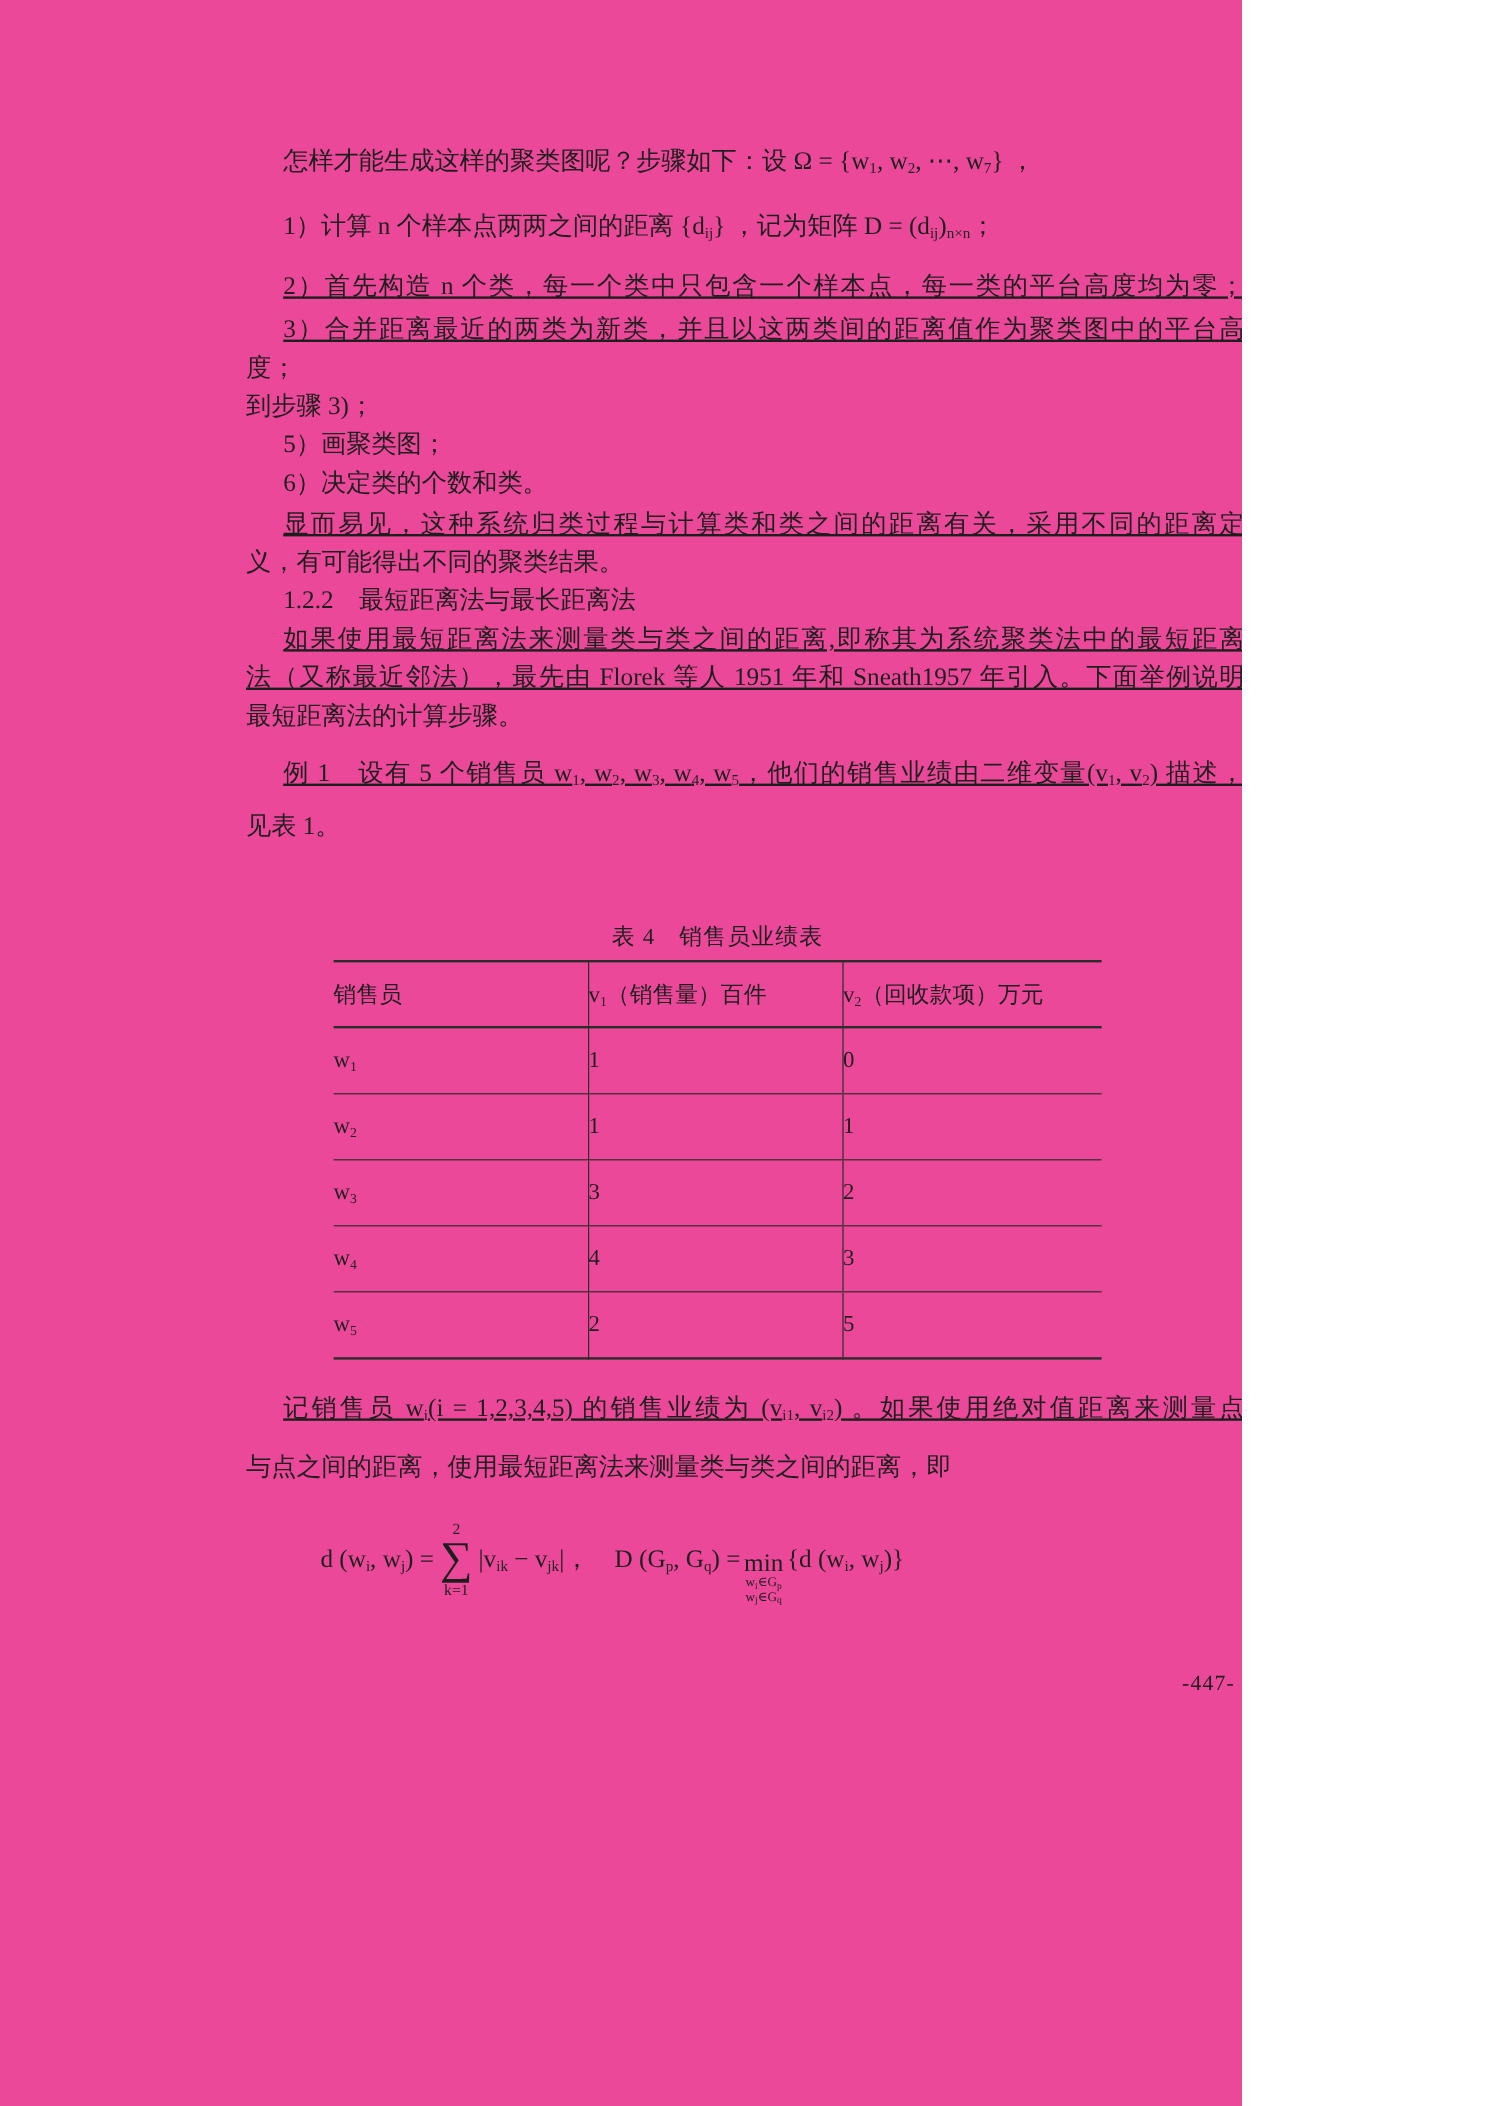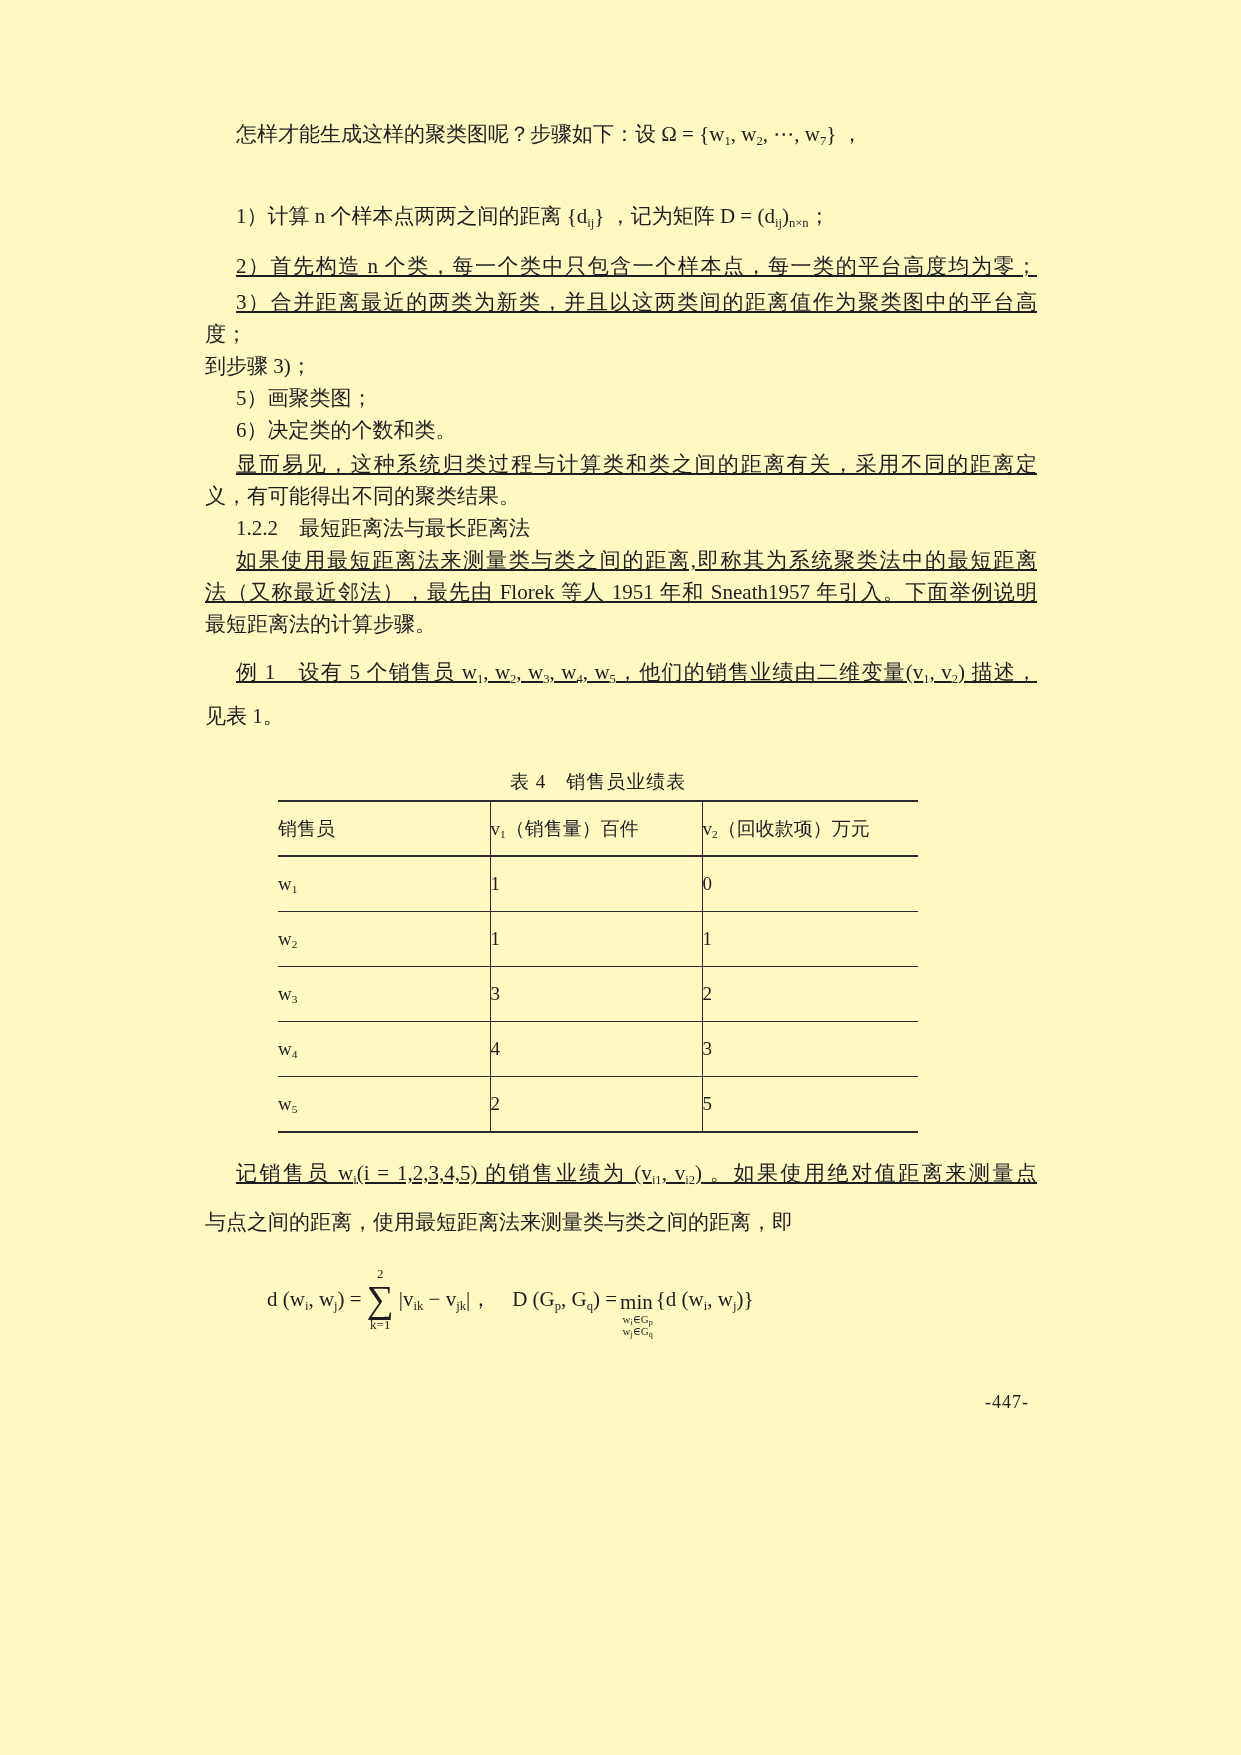--- a/index.html
+++ b/index.html
@@ -1,26 +1,26 @@
 <!DOCTYPE html>
 <html><head>
 <meta charset="utf-8">
 <style>
   html,body { margin:0; padding:0; background:#ffffff; }
   .page {
-    position:relative; width:1241px; height:1755px; background:#fef9c3;
+    position:relative; width:1035px; height:1755px; background:#ec4899;
     font-family:"Liberation Serif","DejaVu Serif",serif; color:#1e1e1e;
     overflow:hidden;
   }
   .content-top { position:absolute; left:205px; top:118px; width:832px; font-size:21px; }
   .content-bottom { position:absolute; left:205px; top:1156px; width:832px; font-size:21px; }
   .line { min-height:32px; line-height:32px; white-space:nowrap; }
   .ind { text-indent:31px; }
   .j { white-space:normal; text-align:justify; text-align-last:justify;text-decoration:underline; }
-  .m34{margin-top:50px} .m18{margin-top:18px} .m16{margin-top:16px}
+  .m34{margin-top:22px} .m18{margin-top:18px} .m16{margin-top:16px}
   .m12{margin-top:12px} .m6{margin-top:6px} .m4{margin-top:4px} .m2{margin-top:2px}
   sub { font-size:0.60em; line-height:0; vertical-align:-0.28em; }
 
   .tbl-caption {
     position:absolute; left:278px; top:766px; width:640px;
     text-align:center; font-size:19px; line-height:32px;
     letter-spacing:1px;
   }
   table.tbl {
     position:absolute; left:278px; top:800px; width:640px;
@@ -36,21 +36,21 @@
   table.tbl th { height:53px; }
   table.tbl td { height:54px; }
   table.tbl th + th, table.tbl td + td { border-left:1.5px solid #2c2c2c; }
   col.c1 { width:212px; } col.c2 { width:212px; } col.c3 { width:216px; }
 
   .formula { display:flex; align-items:center; margin-top:28px; margin-left:62px; white-space:nowrap; }
   .fpart { display:inline-block; }
   .bigop { display:inline-flex; flex-direction:column; align-items:center; margin:0 5px; }
   .op-sup, .op-sub { font-size:13px; line-height:15px; }
   .sigma { font-size:38px; line-height:36px; }
-  .minop { display:inline-flex; flex-direction:column; align-items:flex-end; margin:6px 3px; transform:translateY(15px); }
+  .minop { display:inline-flex; flex-direction:column; align-items:center; margin:6px 3px; transform:translateY(15px); }
   .min-label { font-size:21px; line-height:22px; }
   .min-under { font-size:11px; line-height:12px; }
   .min-under sub { font-size:8px; }
   .page-number { position:absolute; top:1392px; left:985px; font-size:18px; letter-spacing:1px; }
 </style>
 </head>
 <body>
 
 <div class="page">
 

